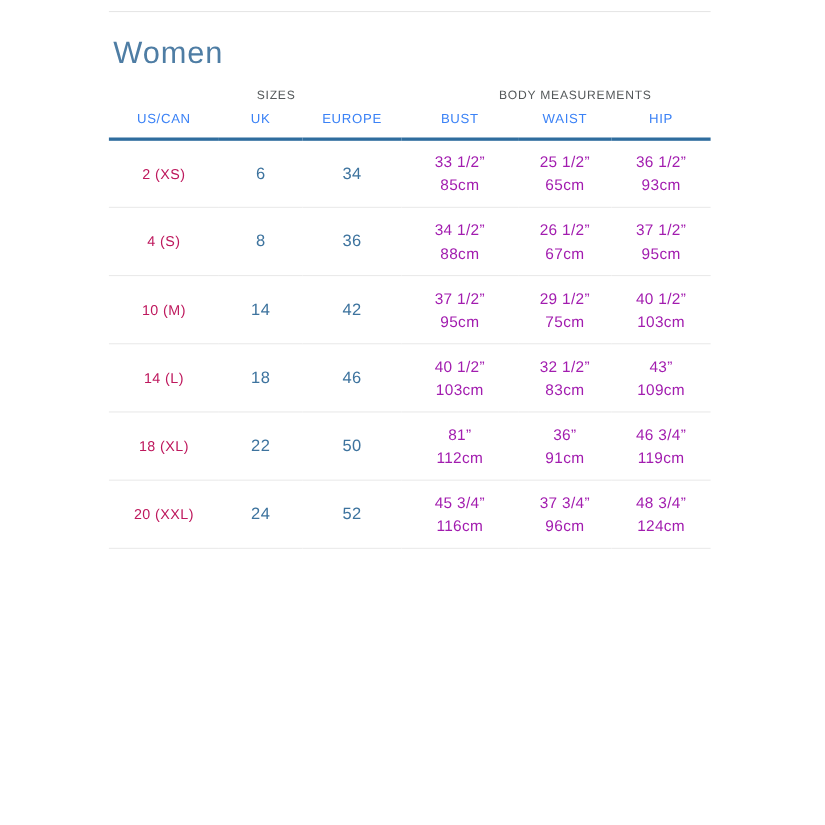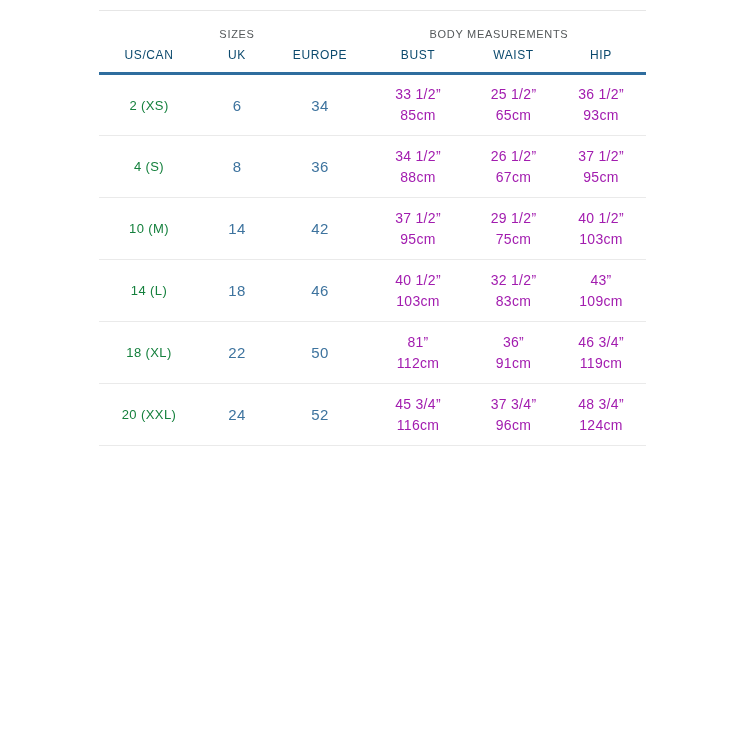--- a/index.html
+++ b/index.html
@@ -34,66 +34,67 @@
     margin-top: 17px;
     font-size: 11px;
     letter-spacing: 0.7px;
     color: #54585a;
   }
   .group-headers span {
     position: absolute;
     transform: translateX(-50%);
     white-space: nowrap;
   }
-  .group-sizes { left: 138px; }
-  .group-body { left: 400px; }
+  .group-sizes { left: 152px; }
+  .group-body { left: 424px; }
   table.size-table {
     width: 547px;
     border-collapse: collapse;
     table-layout: fixed;
   }
   table.size-table thead th {
     font-size: 12px;
     font-weight: 400;
     letter-spacing: 0.6px;
-    color: #0c4a6e;
+    color: #3b82f6;
     text-align: center;
     padding: 3px 0 10px 0;
     border-bottom: 3px solid #2f6d9e;
   }
   table.size-table tbody td {
     height: 62px;
     border-bottom: 1px solid #eaeaea;
     text-align: center;
     vertical-align: middle;
   }
   td.cell-us-can {
     font-size: 13px;
     letter-spacing: 0.4px;
-    color: #15803d;
+    color: #be185d;
   }
   td.cell-plain {
     font-size: 15px;
     letter-spacing: 0.4px;
     color: #3d739e;
   }
   td.cell-measure {
     font-size: 14px;
     letter-spacing: 0.3px;
     line-height: 21px;
     color: #a21caf;
   }
   td.cell-measure .in-line, td.cell-measure .cm-line { display: block; }
 </style>
 </head>
 <body>
 
 <div class="content">
   <hr class="top-rule">
 
+  <h1 class="page-title">Women</h1>
 
   <div class="group-headers">
     <span class="group-sizes">SIZES</span>
     <span class="group-body">BODY MEASUREMENTS</span>
   </div>
 
   <table class="size-table">
     <colgroup>
       <col style="width:100px">
       <col style="width:76px">

